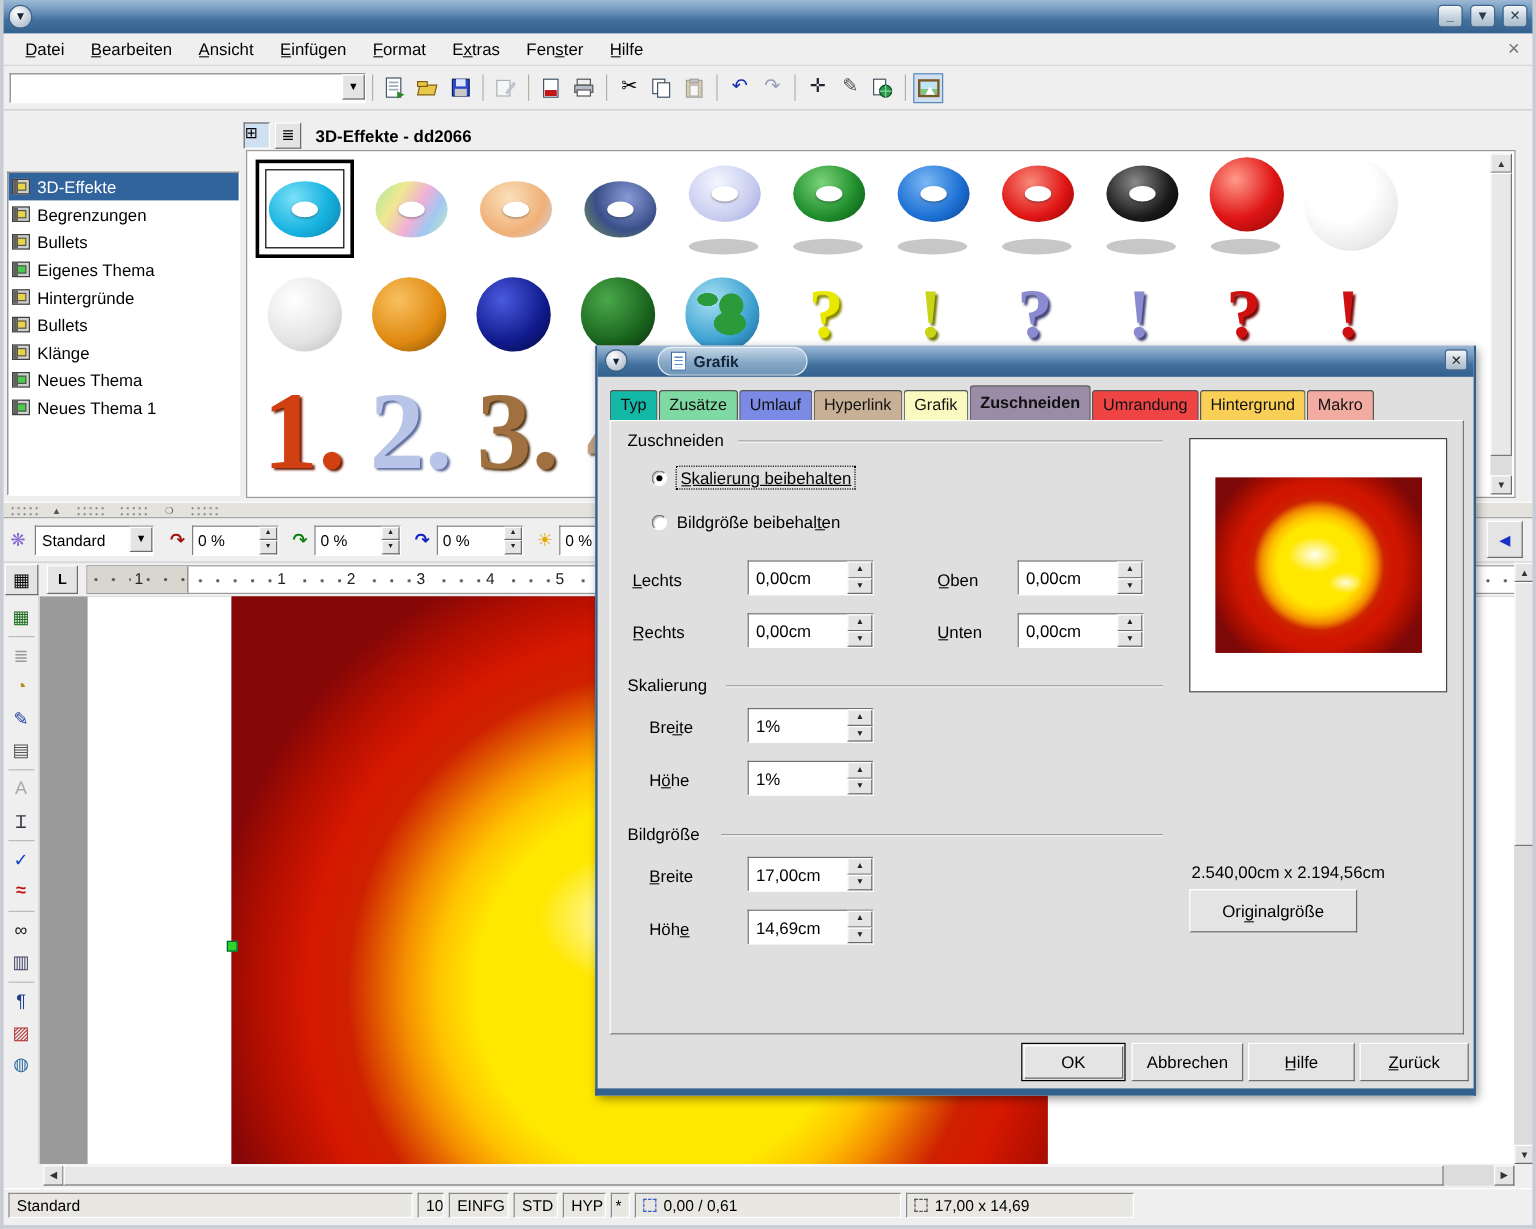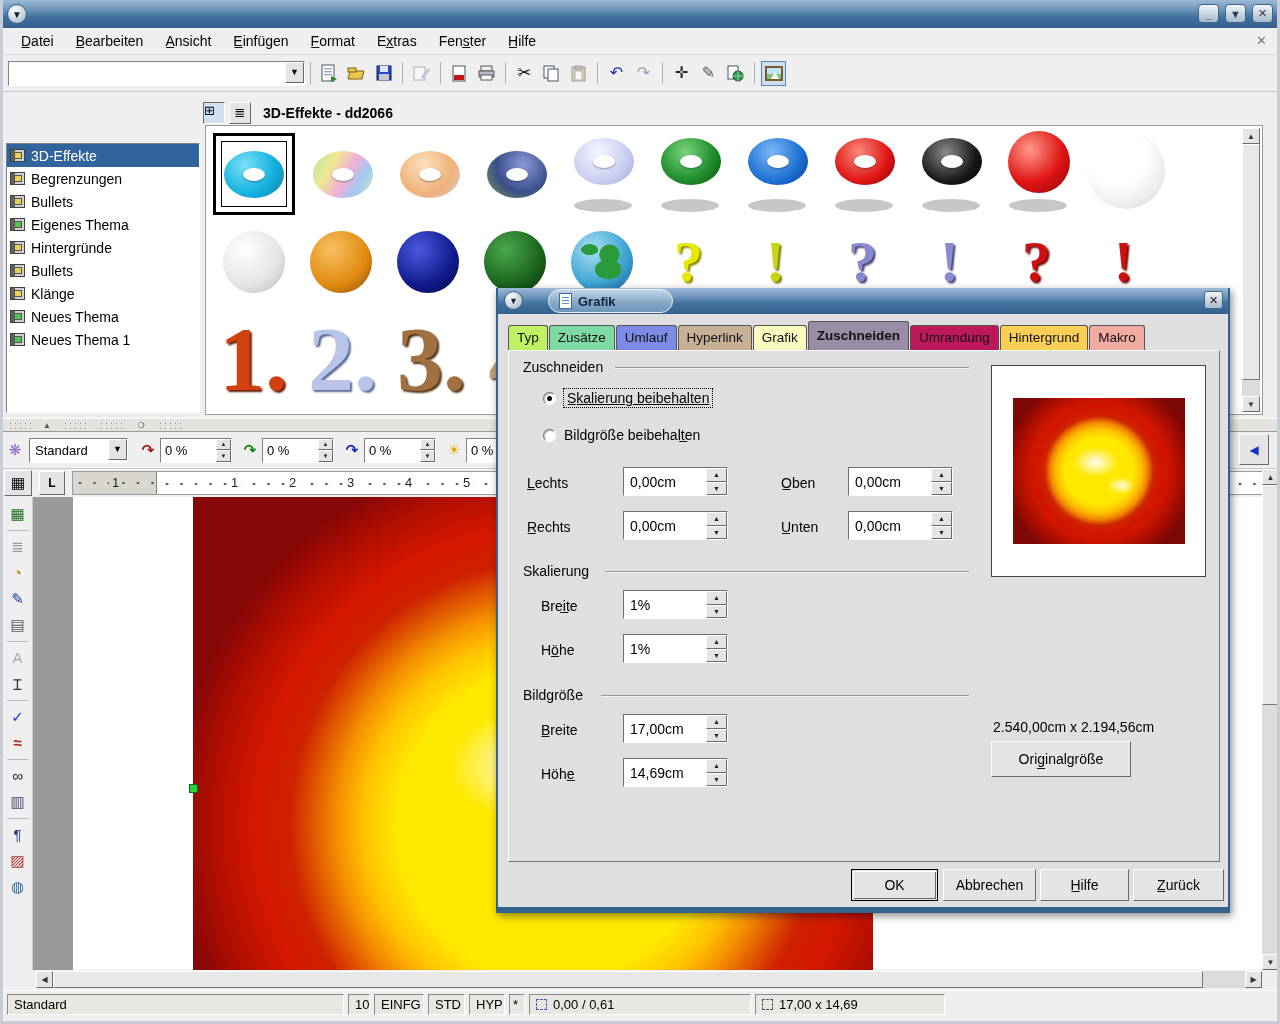--- a/index.html
+++ b/index.html
@@ -583,27 +583,27 @@
       <div class="dlg-tab">
         <div class="doc-icon" style="border-color:#3a6aa0"></div>
         <span>Grafik</span>
       </div>
       <div class="dlg-close">
           <span>✕</span>
         </div>
     </div>
 
     <div class="tabs">
-      <div class="tab" style="background-color: #bef264;"><span>Typ</span></div>
+      <div class="tab" style="background-color: #14b8a6;"><span>Typ</span></div>
       <div class="tab" style="background-color: rgb(126, 217, 162);"><span>Zusätze</span></div>
       <div class="tab" style="background-color: rgb(123, 138, 228);"><span>Umlauf</span></div>
       <div class="tab" style="background-color: rgb(199, 176, 150);"><span>Hyperlink</span></div>
       <div class="tab" style="background-color: rgb(250, 250, 192);"><span>Grafik</span></div>
       <div class="tab active" style="background-color: rgb(154, 139, 166);"><span>Zuschneiden</span></div>
-      <div class="tab" style="background-color: #be185d;"><span>Umrandung</span></div>
+      <div class="tab" style="background-color: #ef4444;"><span>Umrandung</span></div>
       <div class="tab" style="background-color: rgb(249, 207, 86);"><span>Hintergrund</span></div>
       <div class="tab" style="background-color: rgb(242, 171, 161);"><span>Makro</span></div>
     </div>
 
     <div class="tabpage">
 
       <span class="group-title" style="left:14px;top:8px">Zuschneiden</span>
       <div class="group-line" style="left:106px;top:16px;width:354px"></div>
       <div class="radio" style="left:34px;top:38px">
         <span class="circle checked"></span>

